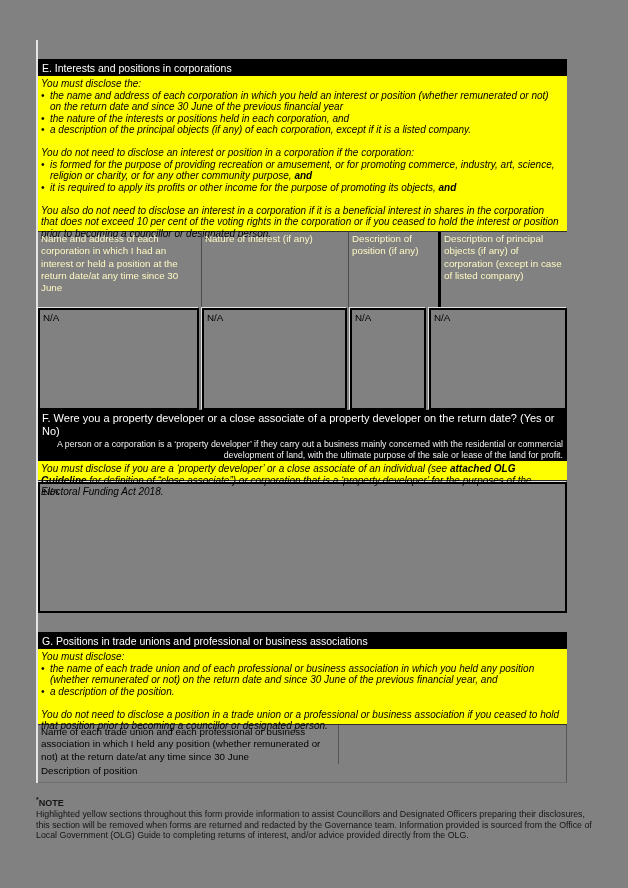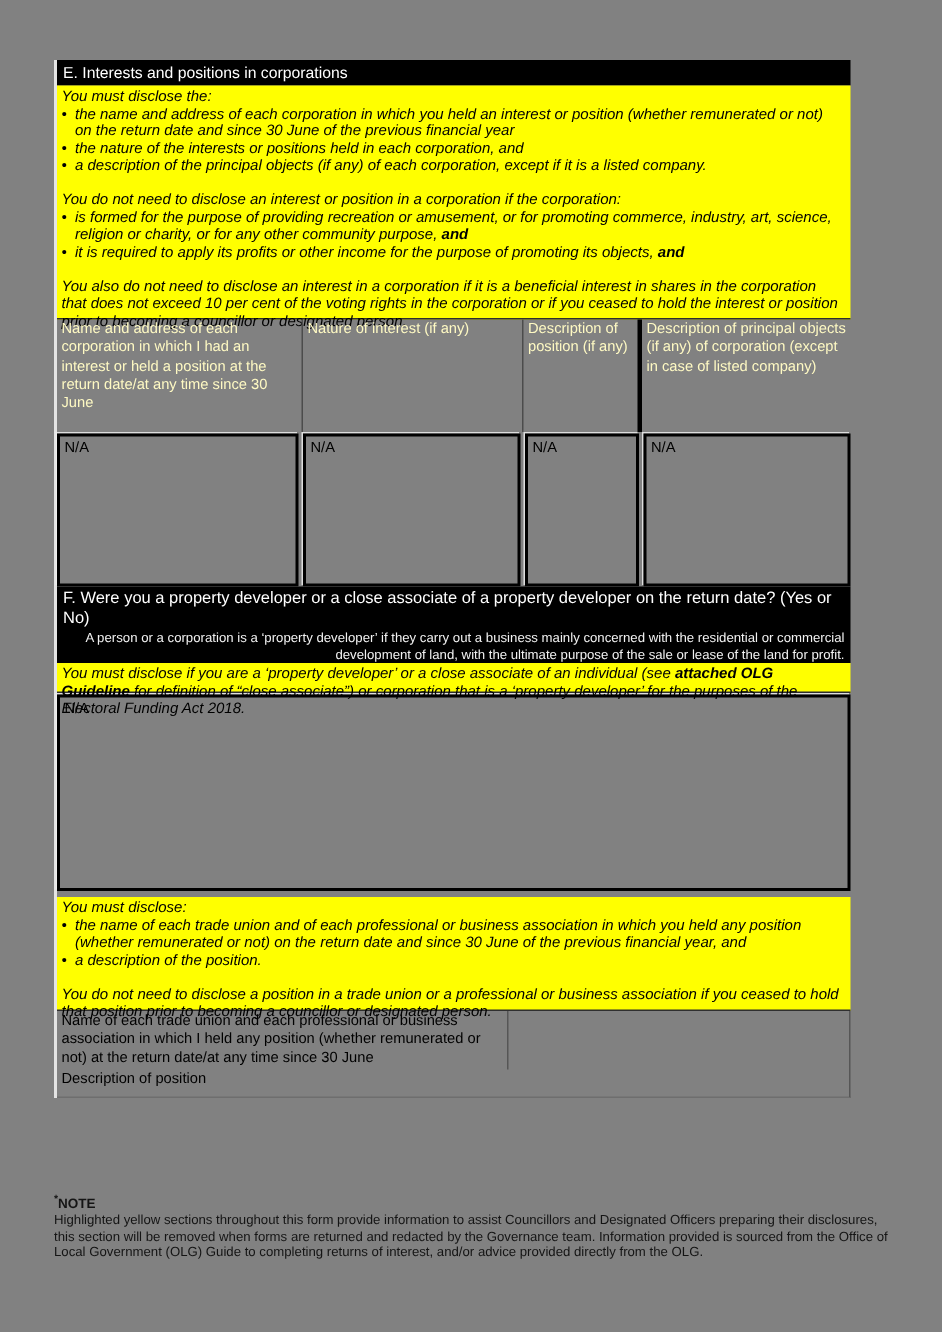--- a/index.html
+++ b/index.html
@@ -12,38 +12,38 @@
   }
   .doc{
     position:absolute;left:36px;top:40px;width:531px;
     border-left:2px solid #e4e4e4;
     box-sizing:border-box;
   }
   .bar{
     background:#000;color:#fff;
     font-size:10.5px;line-height:12px;
     padding:2.5px 4px;height:17px;box-sizing:border-box;
-    white-space:nowrap;overflow:hidden;
+    white-space:nowrap;overflow:hidden;margin-top:19px;
   }
   .ybox{
     background:#ffff00;color:#000;
     font-style:italic;font-size:10px;line-height:11.5px;
     padding:2px 5px 2px 3px;box-sizing:border-box;
     border-bottom:1px solid #2f2f2f;
   }
   .li{display:flex;}
   .li .m{width:9px;flex:none;text-align:left;}
   .li .t{flex:1;}
   .gap{height:11.5px;}
   
   .thead{display:flex;height:75px;box-sizing:border-box;color:#fef9c3;}
   .thead .col{font-size:9.8px;line-height:12.3px;padding:1px 3px;box-sizing:border-box;}
   .c1{width:163px;}
   .c2{width:147px;border-left:1px solid #4c4c4c;}
-  .c3{width:77px;border-left:1px solid #4c4c4c;}
+  .c3{width:90px;border-left:1px solid #4c4c4c;}
   .c4{flex:1;border-left:3px solid #000;}
   .cellrow{display:flex;height:103px;box-sizing:border-box;padding-top:1px;}
   .cell{
     background:#818181;border:2px solid #000;box-sizing:border-box;
     box-shadow:-1px -1px 0 rgba(240,240,240,.85);
     font-size:9.8px;line-height:12px;color:#000;
     padding:2px 3px;margin-right:3px;
   }
   .cell:last-child{margin-right:0;}
   .k1{width:161px;}
@@ -133,20 +133,23 @@
     <div class="f-def">A person or a corporation is a ‘property developer’ if they carry out a business mainly concerned with the residential or commercial development of land, with the ultimate purpose of the sale or lease of the land for profit.</div>
   </div>
 
   <div class="ybox fy">
     <div><span>You must disclose if you are a ‘property developer’ or a close associate of an individual (see </span><span class="b">attached OLG Guideline</span><span> for definition of “close associate”) or corporation that is a ‘property developer’ for the purposes of the Electoral Funding Act 2018.</span></div>
   </div>
 
   <div class="bigbox">N/A</div>
 
   <div class="gwrap">
+    <div class="bar">
+      <span>G. Positions in trade unions and professional or business associations</span>
+    </div>
 
     <div class="ybox gy">
       <div>You must disclose:</div>
       <div class="li">
         <span class="m">•</span>
         <span class="t"><span>the name of each trade union and of each professional or business association in which you held any position (whether remunerated or not) on the return date and since 30 June of the previous financial year, and</span></span>
       </div>
       <div class="li">
         <span class="m">•</span>
         <span class="t"><span>a description of the position.</span></span>

